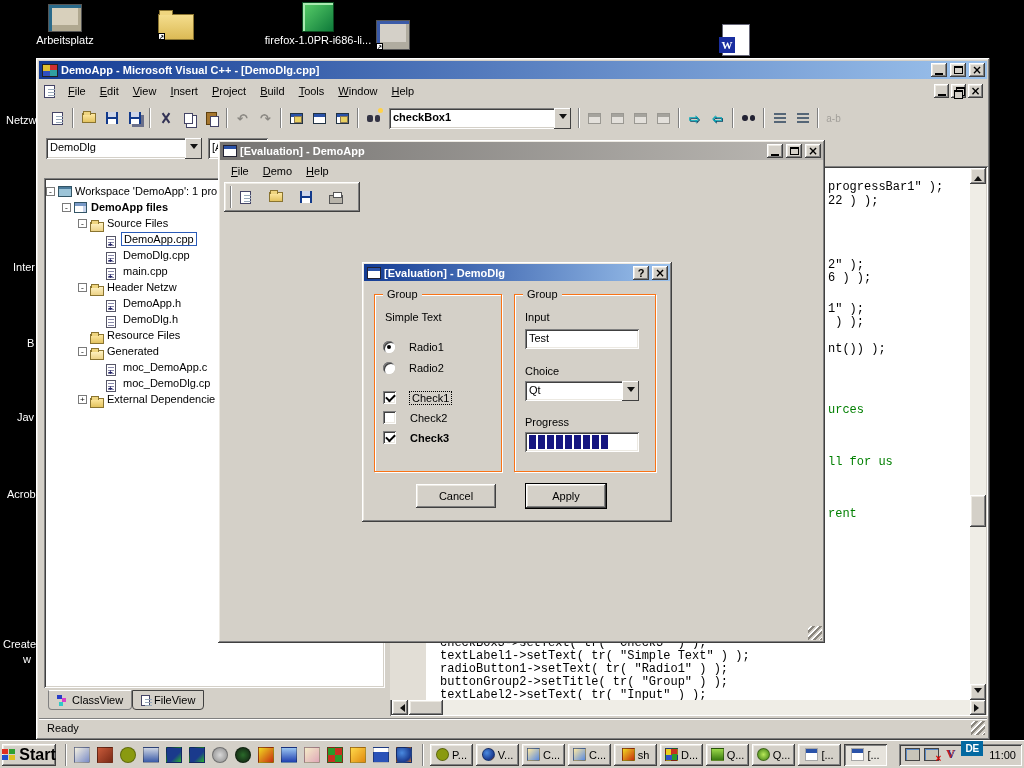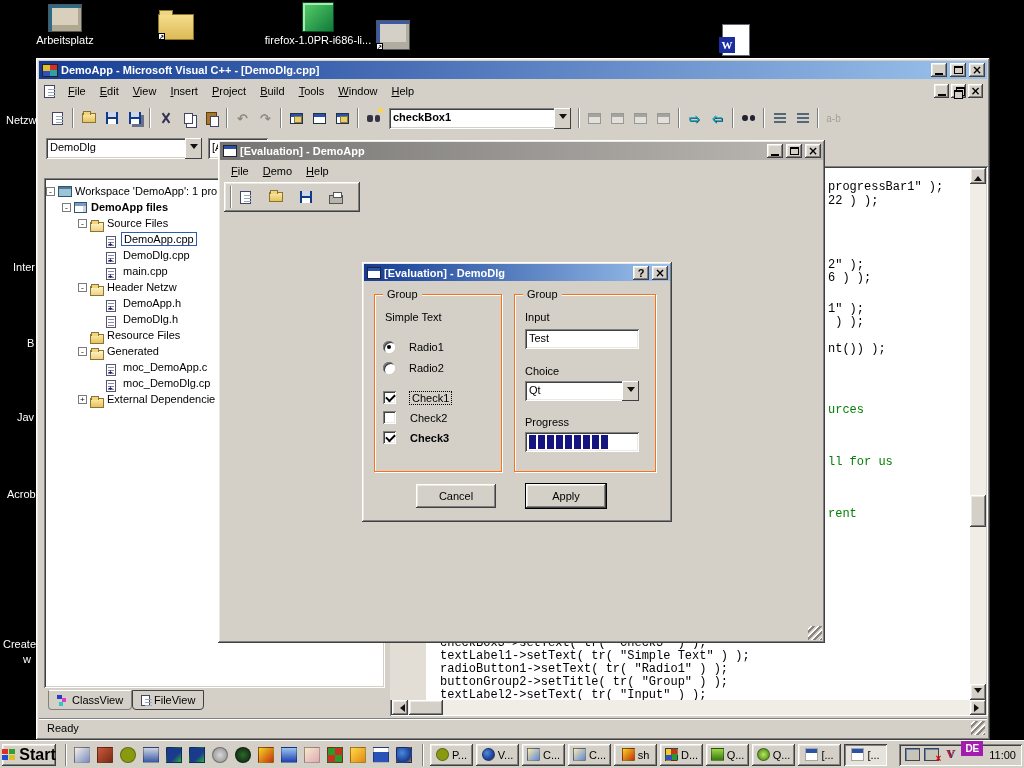--- a/index.html
+++ b/index.html
@@ -650,16 +650,16 @@
       </div>
       <div class="task btn pressed" style="width: 43px;">
         <span class="tic window"></span>
         <span>[...</span>
       </div>
     </div>
   <div class="in" style="margin-left:auto;margin-right:2px;height:22px;display:flex;align-items:center;padding:0 6px;flex:none">
     <span class="trayic pcic"></span>
     <span class="trayic pcic err"></span>
     <span class="shield">V</span>
-    <span style="background:#a21caf;color:#fff;font:bold 10px 'Liberation Sans';padding:2px 4px;margin:0 6px 12px 4px">DE</span>
+    <span style="background:#0369a1;color:#fff;font:bold 10px 'Liberation Sans';padding:2px 4px;margin:0 6px 12px 4px">DE</span>
     <span>11:00</span>
   </div>
 </div>
 
 </body></html>

